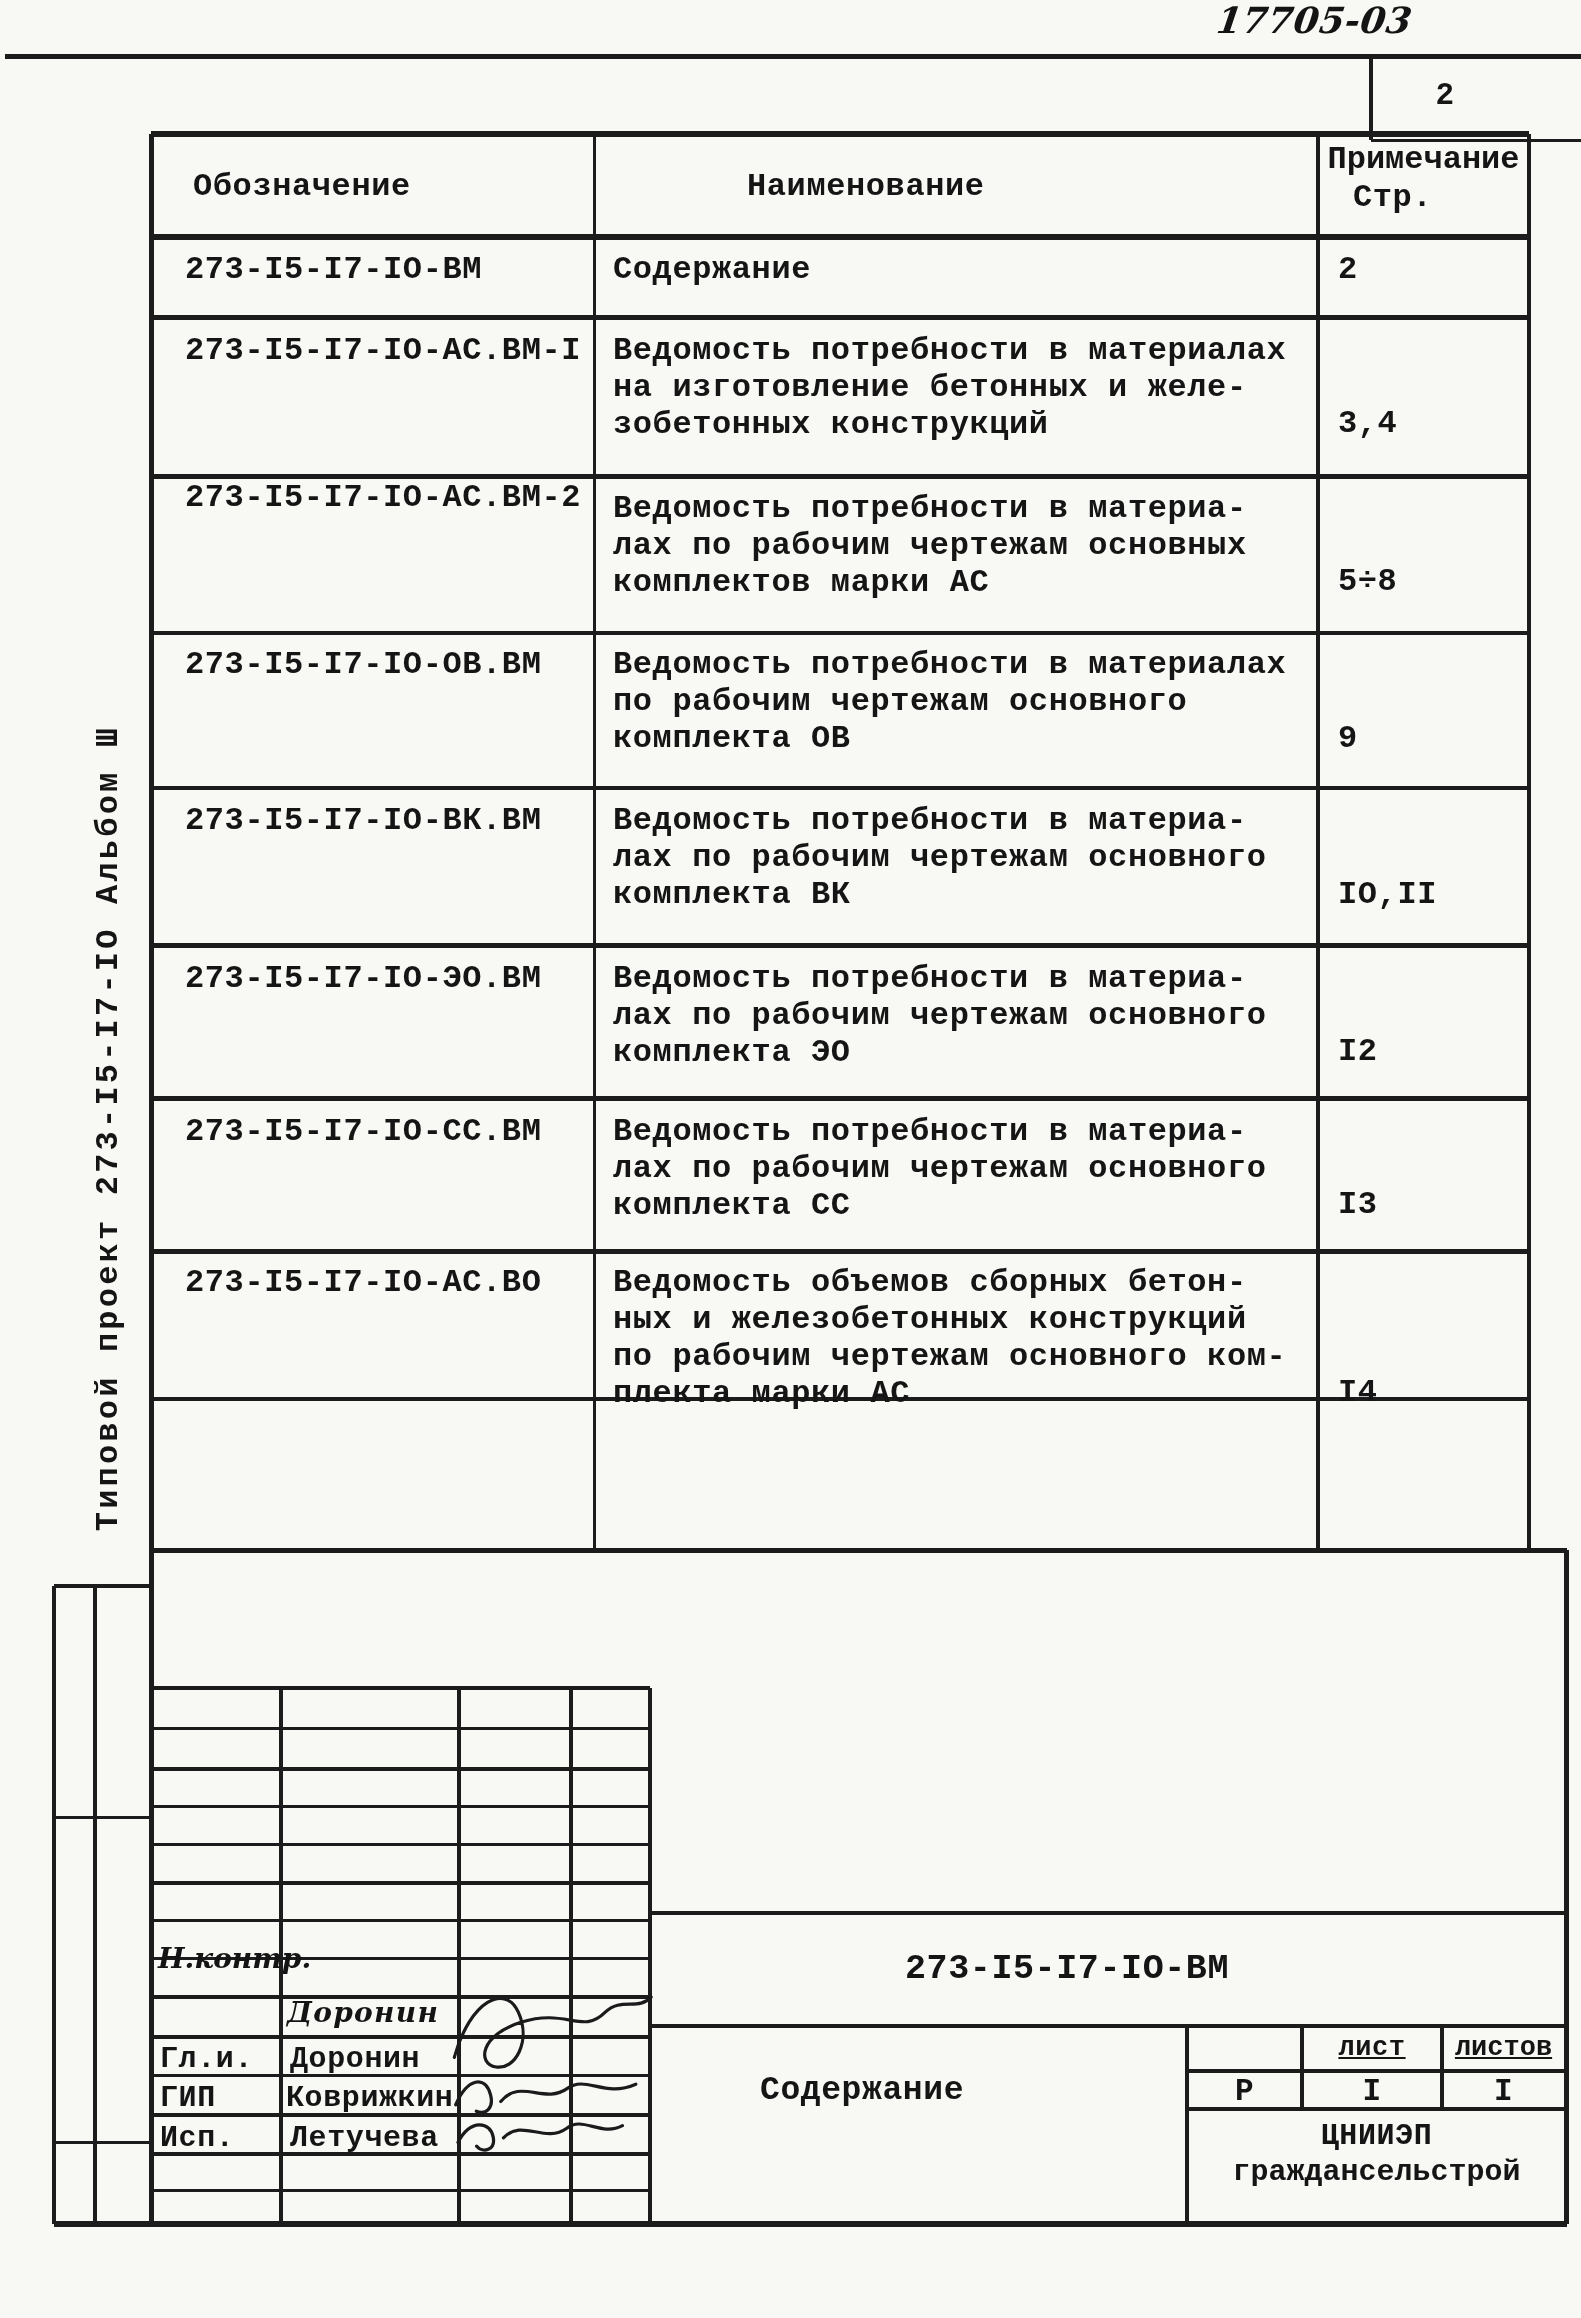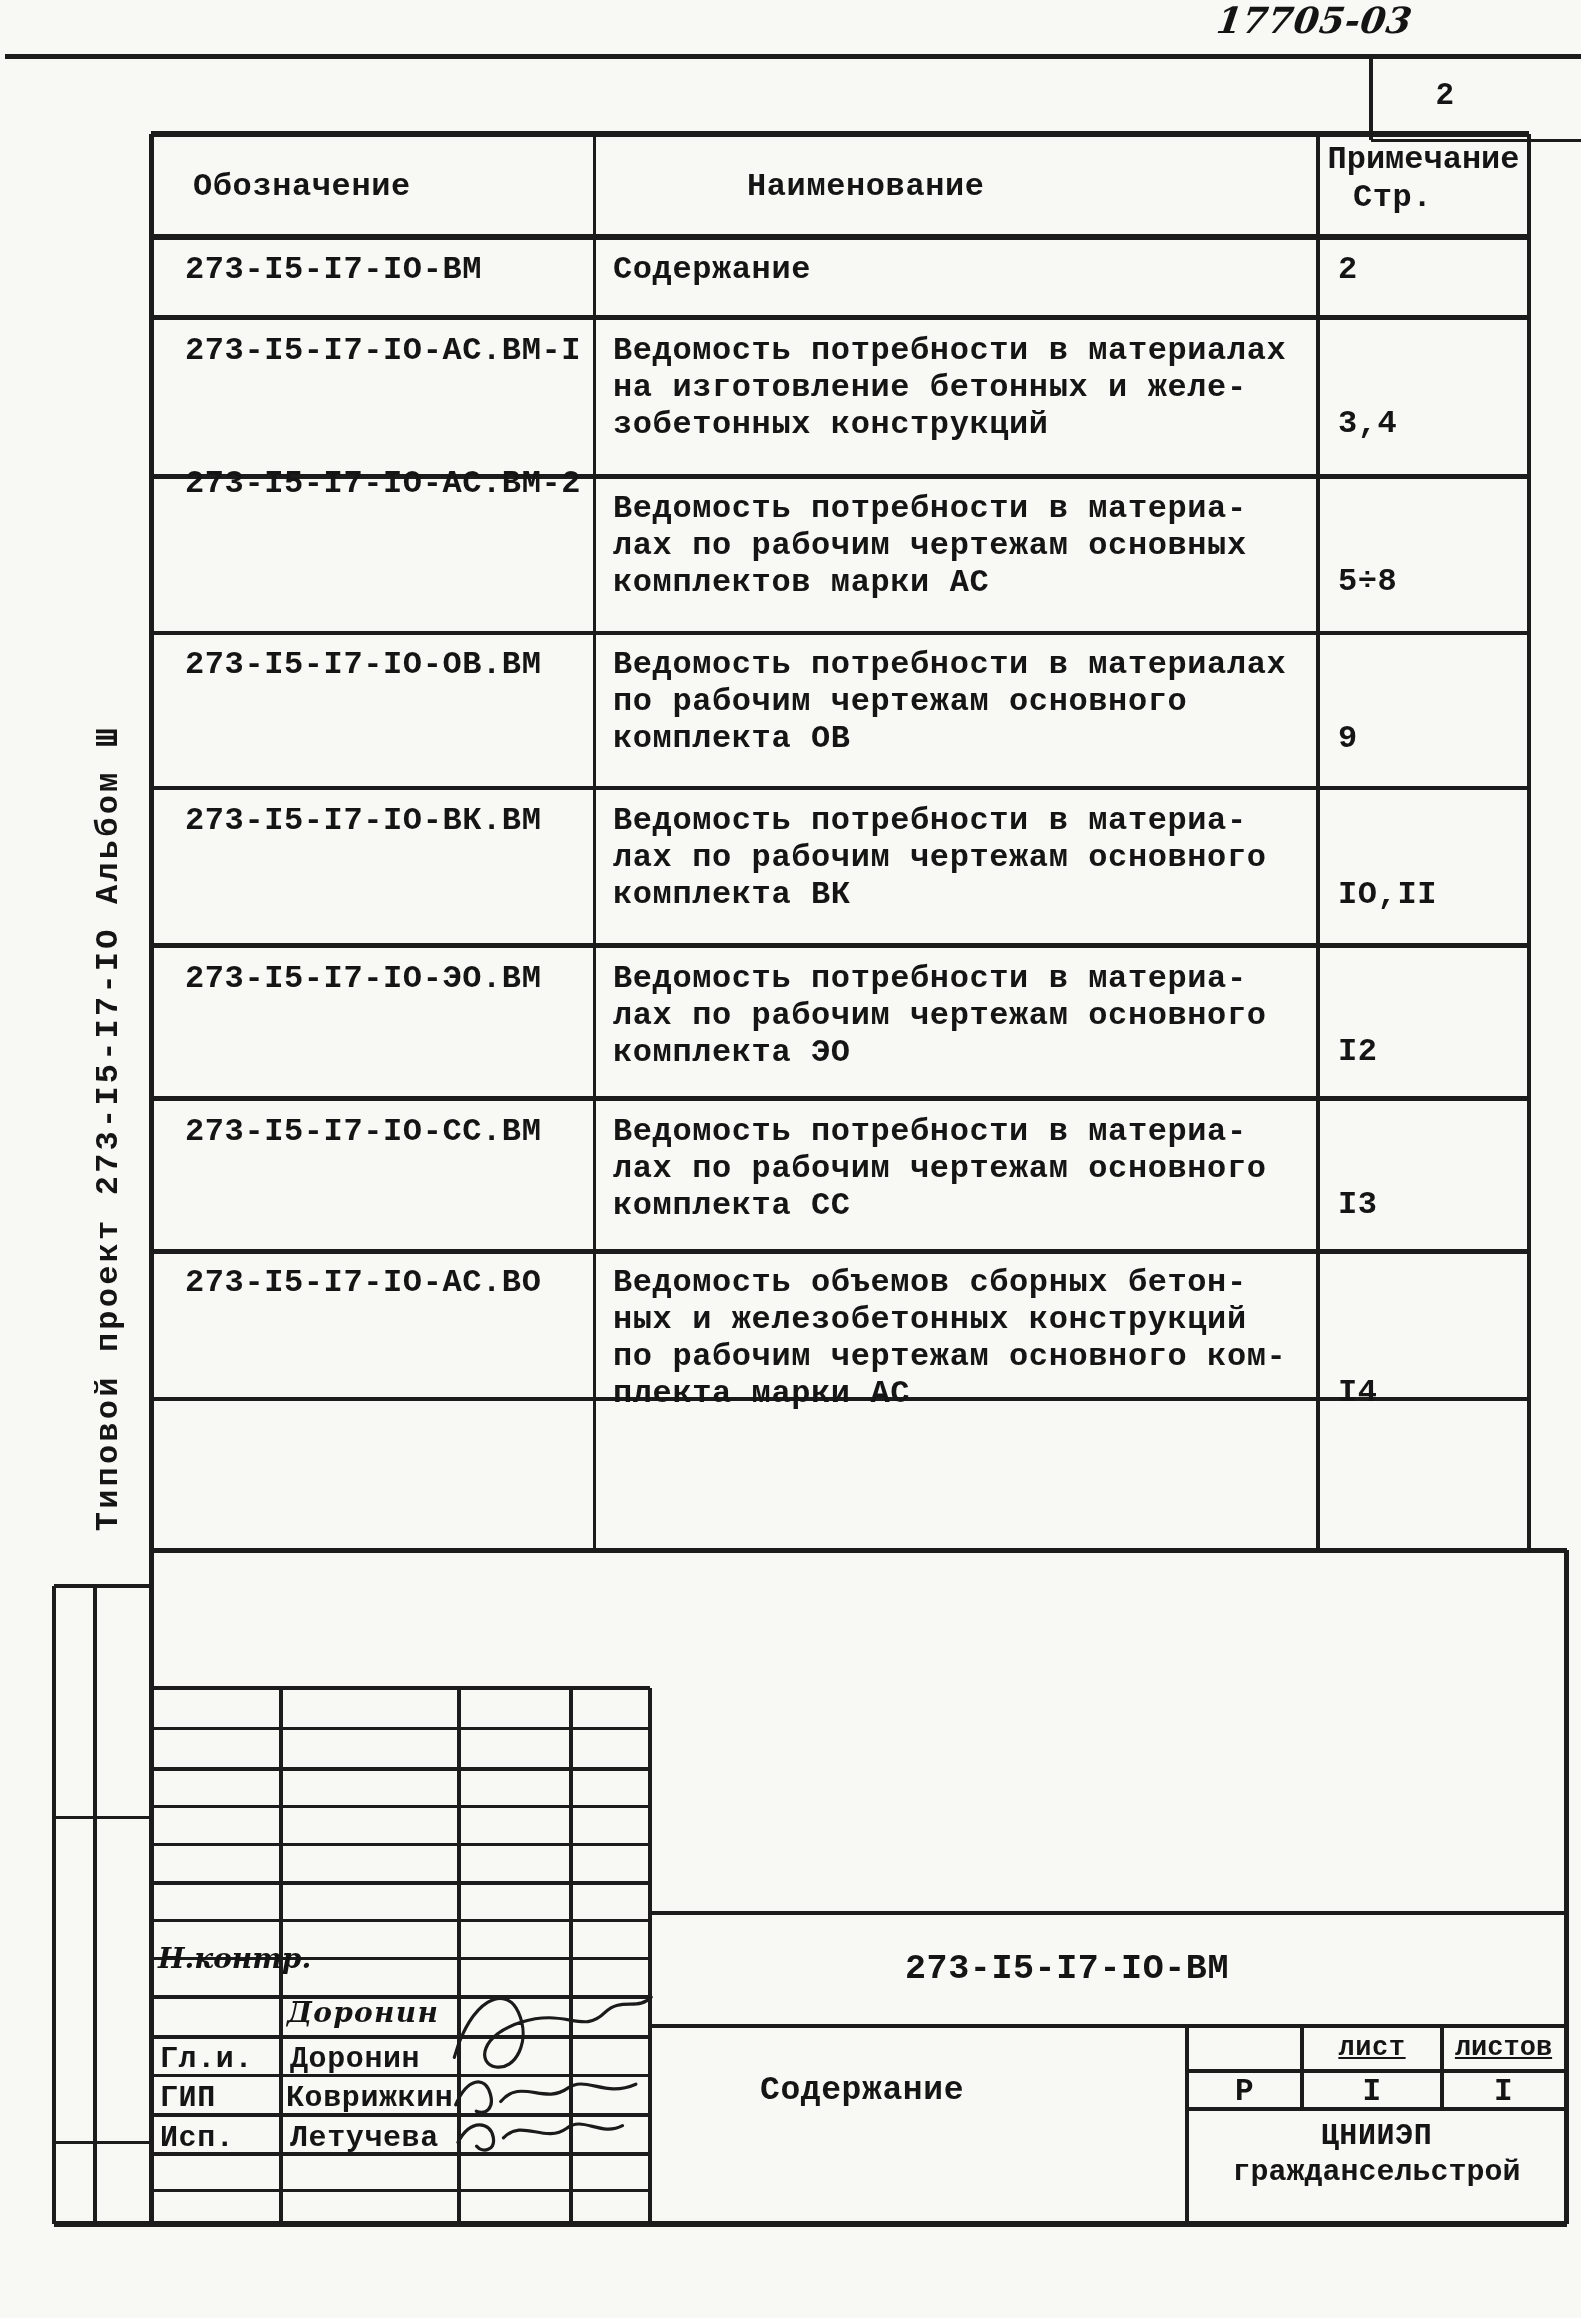--- a/index.html
+++ b/index.html
@@ -121,21 +121,21 @@
   <div class="t fs50" style="left:1338px;top:252px;">2</div>
 
   <div class="t fs50" style="left:185px;top:333px;">273-I5-I7-IO-АС.ВМ-I</div>
   <div class="t fs50 namecell" style="left:613px;top:333px;">
     <div>Ведомость потребности в материалах</div>
     <div>на изготовление бетонных и желе-</div>
     <div>зобетонных конструкций</div>
   </div>
   <div class="t fs50" style="left:1338px;top:406px;">3,4</div>
 
-  <div class="t fs50" style="left:185px;top:466px;">273-I5-I7-IO-АС.ВМ-2</div>
+  <div class="t fs50" style="left:185px;top:480px;">273-I5-I7-IO-АС.ВМ-2</div>
   <div class="t fs50 namecell" style="left:613px;top:491px;">
     <div>Ведомость потребности в материа-</div>
     <div>лах по рабочим чертежам основных</div>
     <div>комплектов марки АС</div>
   </div>
   <div class="t fs50" style="left:1338px;top:564px;">5÷8</div>
 
   <div class="t fs50" style="left:185px;top:647px;">273-I5-I7-IO-ОВ.ВМ</div>
   <div class="t fs50 namecell" style="left:613px;top:647px;">
     <div>Ведомость потребности в материалах</div>

